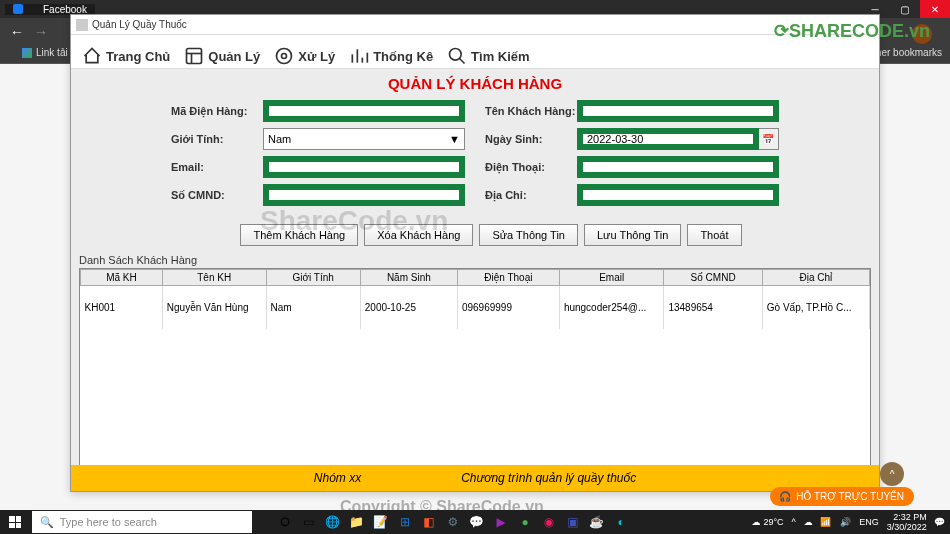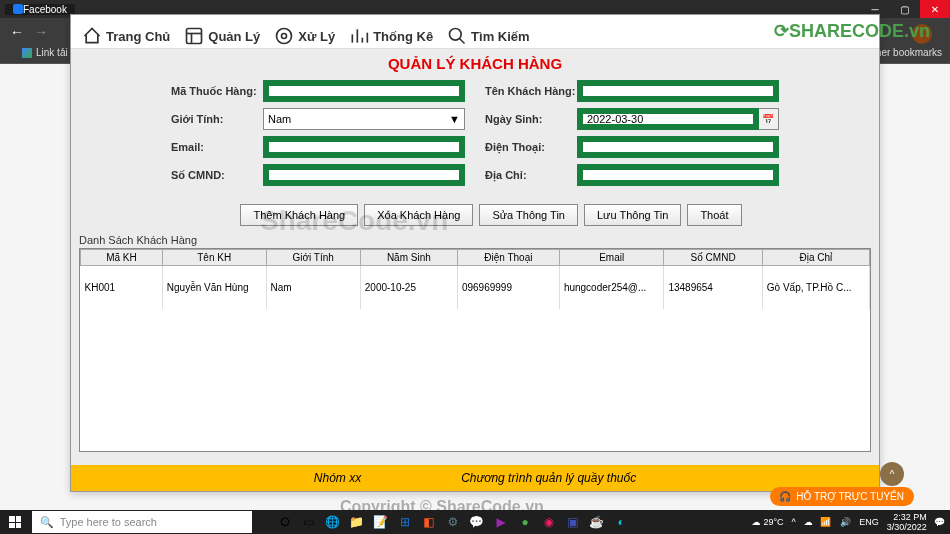--- a/index.html
+++ b/index.html
@@ -1,20 +1,20 @@
 <!DOCTYPE html>
 <html><head>
   <meta charset="utf-8">
   <style>
     * { box-sizing: border-box; margin: 0; padding: 0; font-family: Arial, sans-serif; }
     body { background: #f5f5f5; width: 950px; height: 534px; overflow: hidden; position: relative; }
     
     
     .browser-chrome { height: 18px; background: #2b2b2b; display: flex; align-items: center; padding: 0 5px; }
-    .browser-tab { background: #1c1c1c; color: #fff; font-size: 10px; padding: 0 8px; display: flex; align-items: center; gap: 0; }
+    .browser-tab { background: #1c1c1c; color: #fff; font-size: 10px; padding: 0 8px; display: flex; align-items: center; gap: 20px; }
     .fb-icon { width: 10px; height: 10px; background: #1877f2; border-radius: 2px; display: inline-block; }
     .win-controls { position: absolute; top: 0; right: 0; display: flex; }
     .win-btn { width: 30px; height: 18px; display: flex; align-items: center; justify-content: center; color: #fff; font-size: 10px; }
     .win-btn.close { background: #e81123; }
     
     .nav-bar { height: 24px; background: #3c3c3c; display: flex; align-items: center; padding: 0 10px; gap: 10px; }
     .nav-arrow { color: #fff; font-size: 14px; }
     .bookmark-bar { height: 22px; background: #3c3c3c; border-bottom: 1px solid #555; display: flex; align-items: center; padding: 0 10px; }
     .bookmark-item { color: #ddd; font-size: 10px; display: flex; align-items: center; gap: 4px; padding-left: 12px; }
     .drive-icon { width: 10px; height: 10px; background: linear-gradient(135deg, #4285f4, #34a853); display: inline-block; }
@@ -95,20 +95,24 @@
 </div>
 <div class="bookmark-bar">
   <div class="bookmark-item">
     <span class="drive-icon"></span>
     <span>Link tải tất</span>
   </div>
   <span class="other-bookmarks">her bookmarks</span>
 </div>
 
 <div class="app-window">
+  <div class="app-titlebar">
+    <span class="app-title-icon"></span>
+    <span>Quản Lý Quầy Thuốc</span>
+  </div>
 
   <div class="toolbar">
     <div class="tb-item">
       <span class="tb-icon">
           <svg width="20" height="20" viewBox="0 0 24 24" fill="none" stroke="#333" stroke-width="2">
             <path d="M3 12l9-9 9 9M5 10v10h14V10"></path>
           </svg>
         </span>
       <span>Trang Chủ</span>
     </div>
@@ -151,21 +155,21 @@
         </span>
       <span>Tìm Kiếm</span>
     </div>
   </div>
 
   <div class="page-title">QUẢN LÝ KHÁCH HÀNG</div>
 
   <div class="form-area">
     <div class="form-row">
       <div class="form-group">
-        <label class="form-label">Mã Thuốc Hàng:</label>
+        <label class="form-label">Mã Điện Hàng:</label>
         <input class="form-input" style="">
       </div>
       <div class="form-group">
         <label class="form-label">Tên Khách Hàng:</label>
         <input class="form-input" style="">
       </div>
     </div>
     <div class="form-row">
       <div class="form-group">
         <label class="form-label">Giới Tính:</label>

